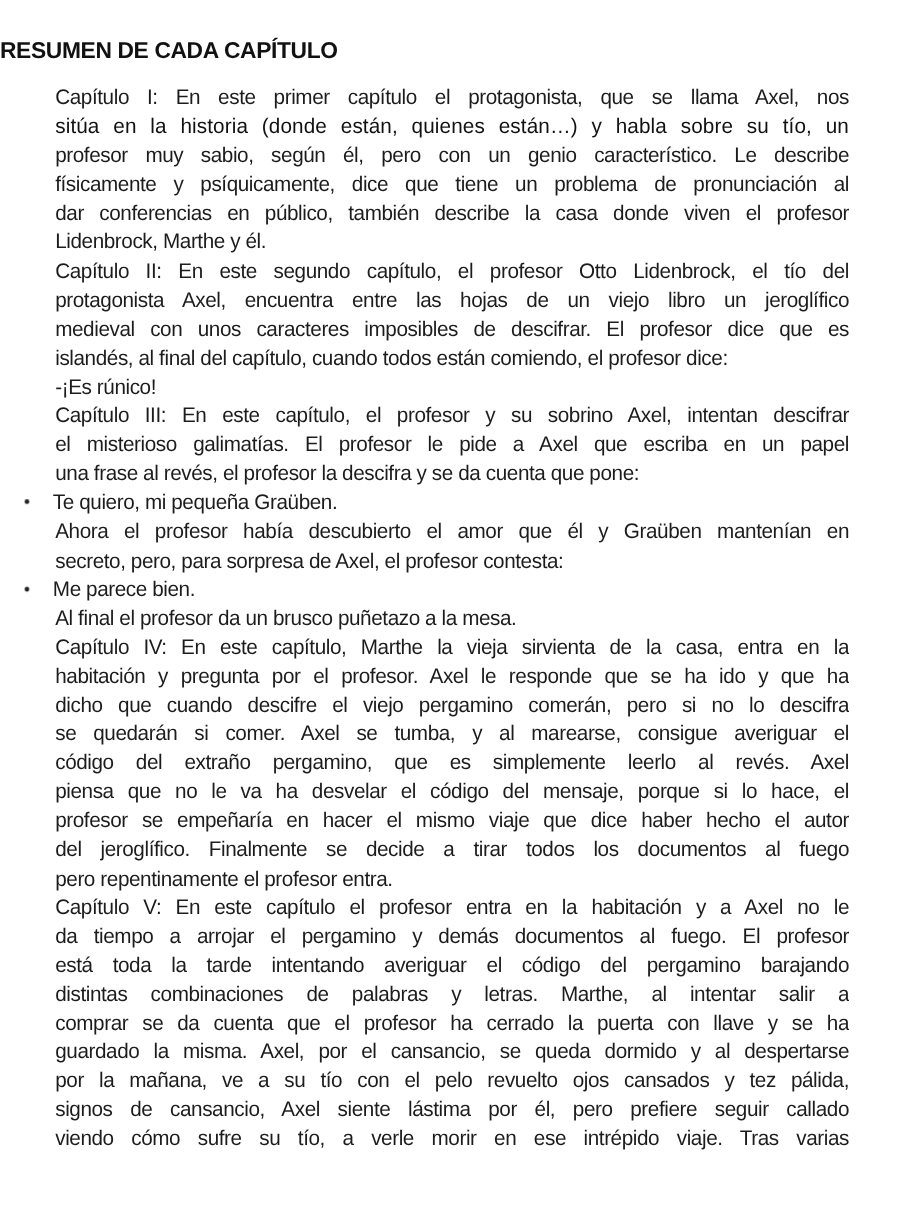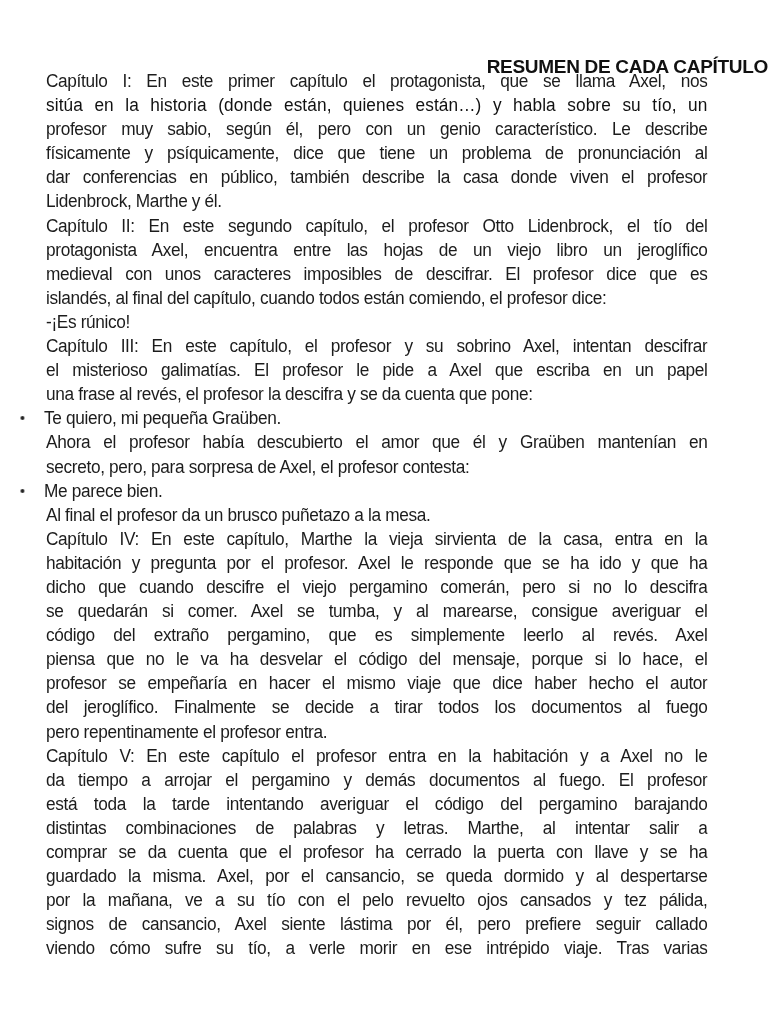--- a/index.html
+++ b/index.html
@@ -3,22 +3,22 @@
 <meta charset="utf-8">
 <style>
   html, body { margin: 0; padding: 0; background: #ffffff; }
   body { width: 768px; height: 1024px; overflow: hidden; position: relative; }
   .page {
     position: absolute; left: 0; top: 0; width: 768px; height: 1024px;
     background: #ffffff; color: #1c1c1c;
     font-family: "Liberation Sans", sans-serif;
   }
   .title {
-    position: absolute; left: 0; width: 768px; top: 56px;
-    text-align: right; font-weight: bold; font-size: 19px;
+    position: absolute; left: 0; width: 768px; top: 32px;
+    text-align: left; font-weight: bold; font-size: 19px;
     letter-spacing: -0.3px; color: #111;
   }
   .body {
     position: absolute; left: 46px; top: 69px; width: 675px;
     font-size: 17.6px; line-height: 24.1px; letter-spacing: -0.35px;
     transform: scaleX(0.98); transform-origin: left top;
   }
   .line { display: block; white-space: nowrap; height: 24.1px; }
   .just { text-align: justify; text-align-last: justify; white-space: normal; overflow: hidden; }
   .arialish { letter-spacing: 0.1px; color: #111; }

